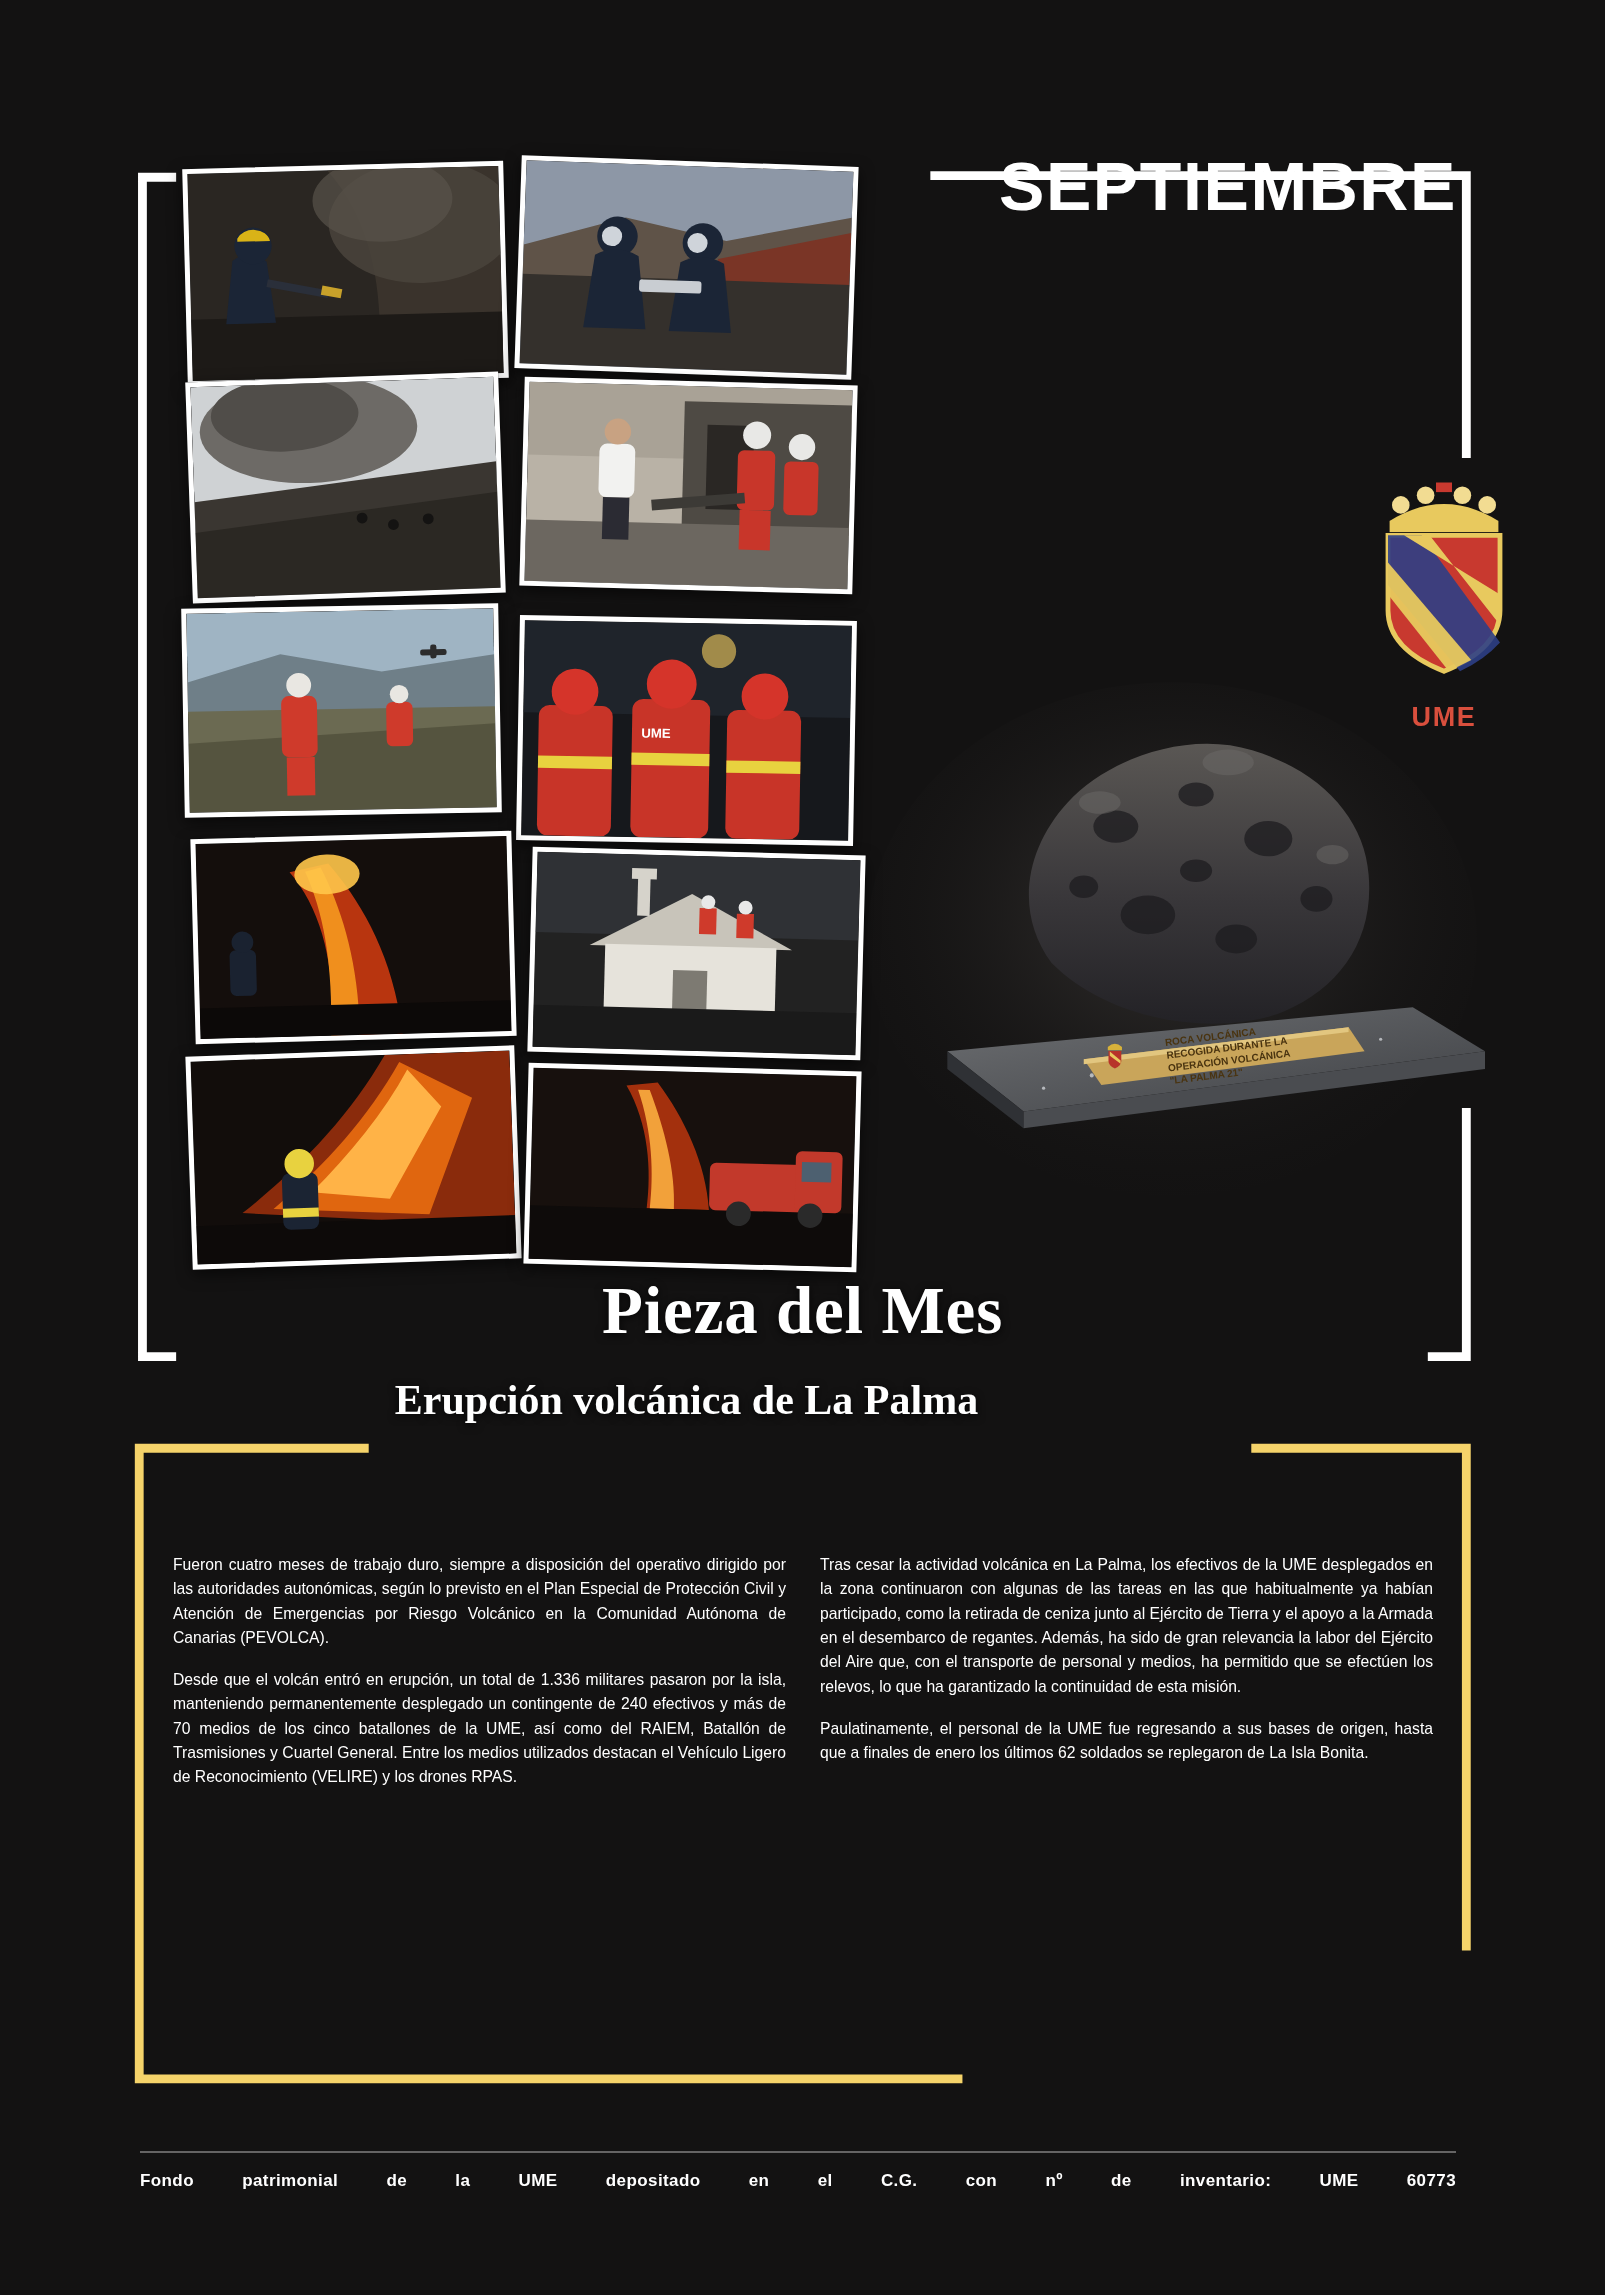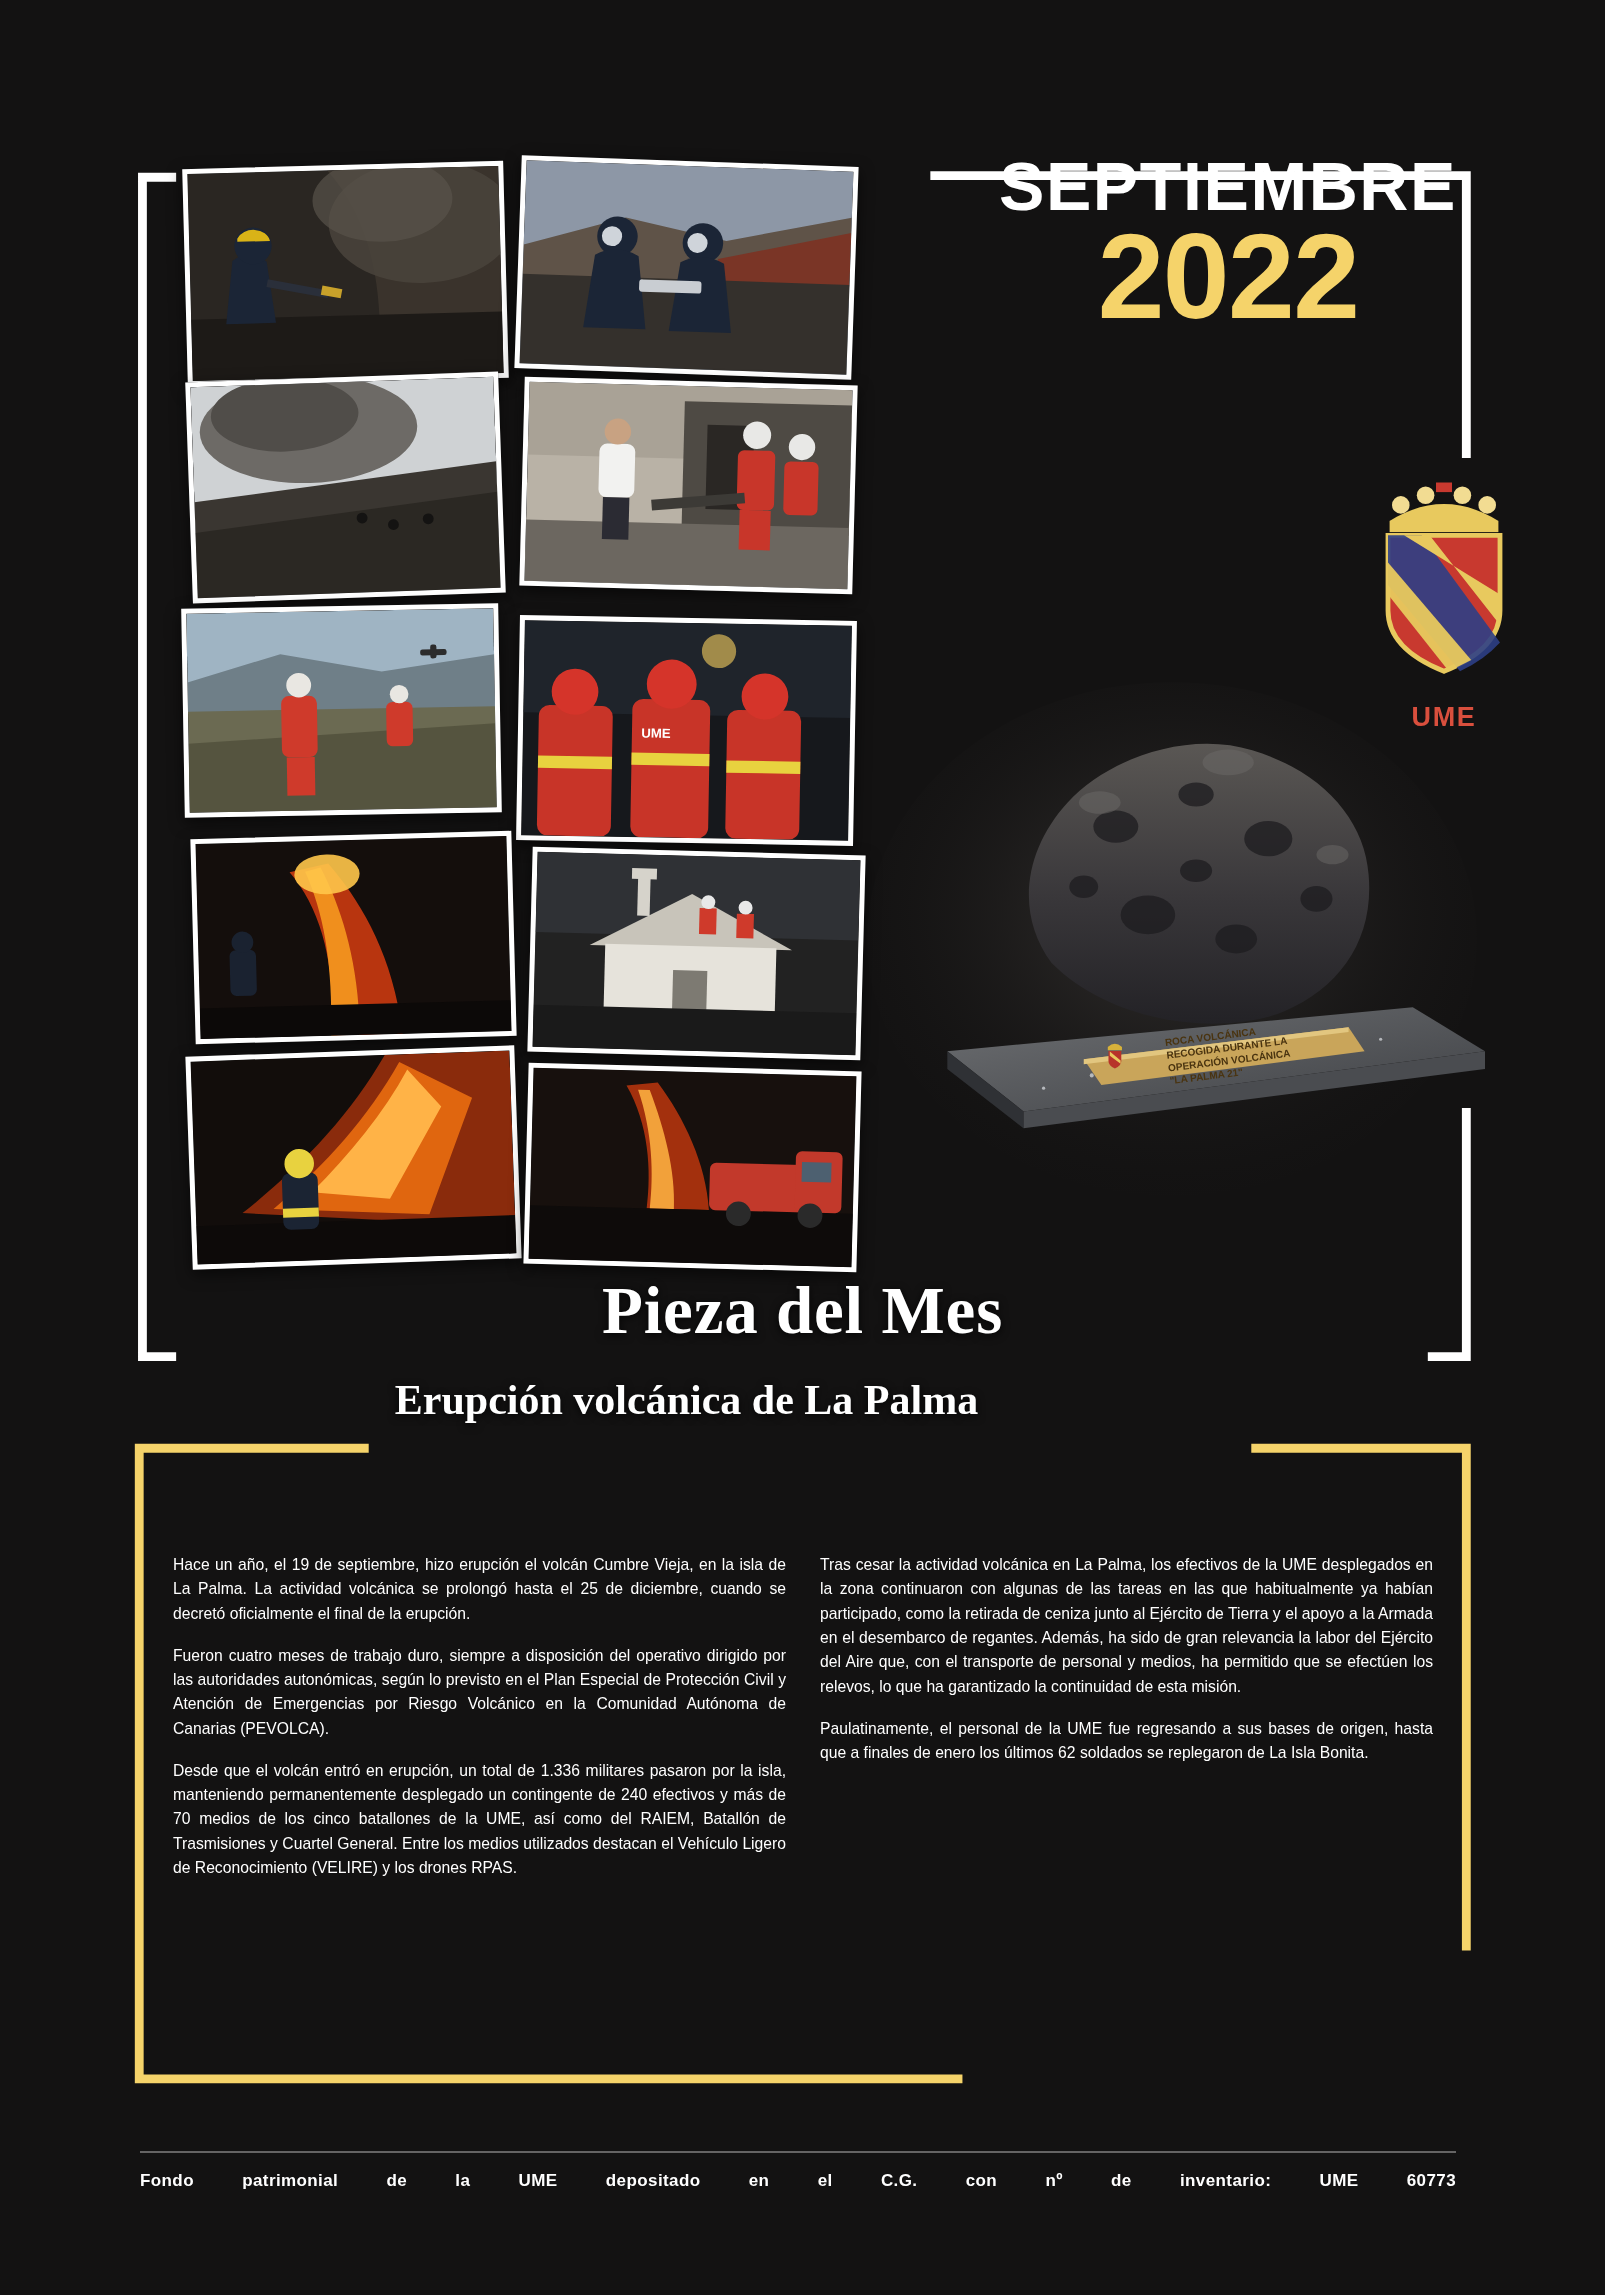--- a/index.html
+++ b/index.html
@@ -190,21 +190,20 @@
     <path d="M60,20 L18,20 L18,1490 L60,1490" fill="none" stroke="#ffffff" stroke-width="11"></path>
 
     <path d="M1000,18 L1668,18 L1668,370" fill="none" stroke="#ffffff" stroke-width="11"></path>
 
     <path d="M1668,1180 L1668,1490 L1620,1490" fill="none" stroke="#ffffff" stroke-width="11"></path>
   </svg>
 </div>
 
 <div class="header">
   <div class="month">SEPTIEMBRE</div>
-  <div class="year">2022</div>
 </div>
 
 <div class="ume-block">
   <svg width="144" height="209" viewBox="0 0 180 260" xmlns="http://www.w3.org/2000/svg">
 
     <g>
       <rect x="22" y="48" width="136" height="14" fill="#e8c95e"></rect>
       <path d="M22,48 Q90,6 158,48 Z" fill="#e8c95e"></path>
       <circle cx="36" cy="28" r="11" fill="#f2dc92"></circle>
       <circle cx="67" cy="16" r="11" fill="#f2dc92"></circle>
@@ -476,21 +475,20 @@
 
 <div class="bracket" style="left:128px; top:1437px;">
   <svg width="1364" height="666" viewBox="0 0 1700 830" xmlns="http://www.w3.org/2000/svg">
     <path d="M300,14 L14,14 L14,800 L1040,800" fill="none" stroke="#f5d36a" stroke-width="11"></path>
     <path d="M1400,14 L1668,14 L1668,640" fill="none" stroke="#f5d36a" stroke-width="11"></path>
   </svg>
 </div>
 
 <div class="text-area">
   <div class="col">
-    <p>Hace un año, el 19 de septiembre, hizo erupción el volcán Cumbre Vieja, en la isla de La Palma. La actividad volcánica se prolongó hasta el 25 de diciembre, cuando se decretó oficialmente el final de la erupción.</p>
     <p>Fueron cuatro meses de trabajo duro, siempre a disposición del operativo dirigido por las autoridades autonómicas, según lo previsto en el Plan Especial de Protección Civil y Atención de Emergencias por Riesgo Volcánico en la Comunidad Autónoma de Canarias (PEVOLCA).</p>
     <p>Desde que el volcán entró en erupción, un total de 1.336 militares pasaron por la isla, manteniendo permanentemente desplegado un contingente de 240 efectivos y más de 70 medios de los cinco batallones de la UME, así como del RAIEM, Batallón de Trasmisiones y Cuartel General. Entre los medios utilizados destacan el Vehículo Ligero de Reconocimiento (VELIRE) y los drones RPAS.</p>
   </div>
   <div class="col">
     <p>Tras cesar la actividad volcánica en La Palma, los efectivos de la UME desplegados en la zona continuaron con algunas de las tareas en las que habitualmente ya habían participado, como la retirada de ceniza junto al Ejército de Tierra y el apoyo a la Armada en el desembarco de regantes. Además, ha sido de gran relevancia la labor del Ejército del Aire que, con el transporte de personal y medios, ha permitido que se efectúen los relevos, lo que ha garantizado la continuidad de esta misión.</p>
     <p>Paulatinamente, el personal de la UME fue regresando a sus bases de origen, hasta que a finales de enero los últimos 62 soldados se replegaron de La Isla Bonita.</p>
   </div>
 </div>
 
 <div class="footer-rule"></div>

